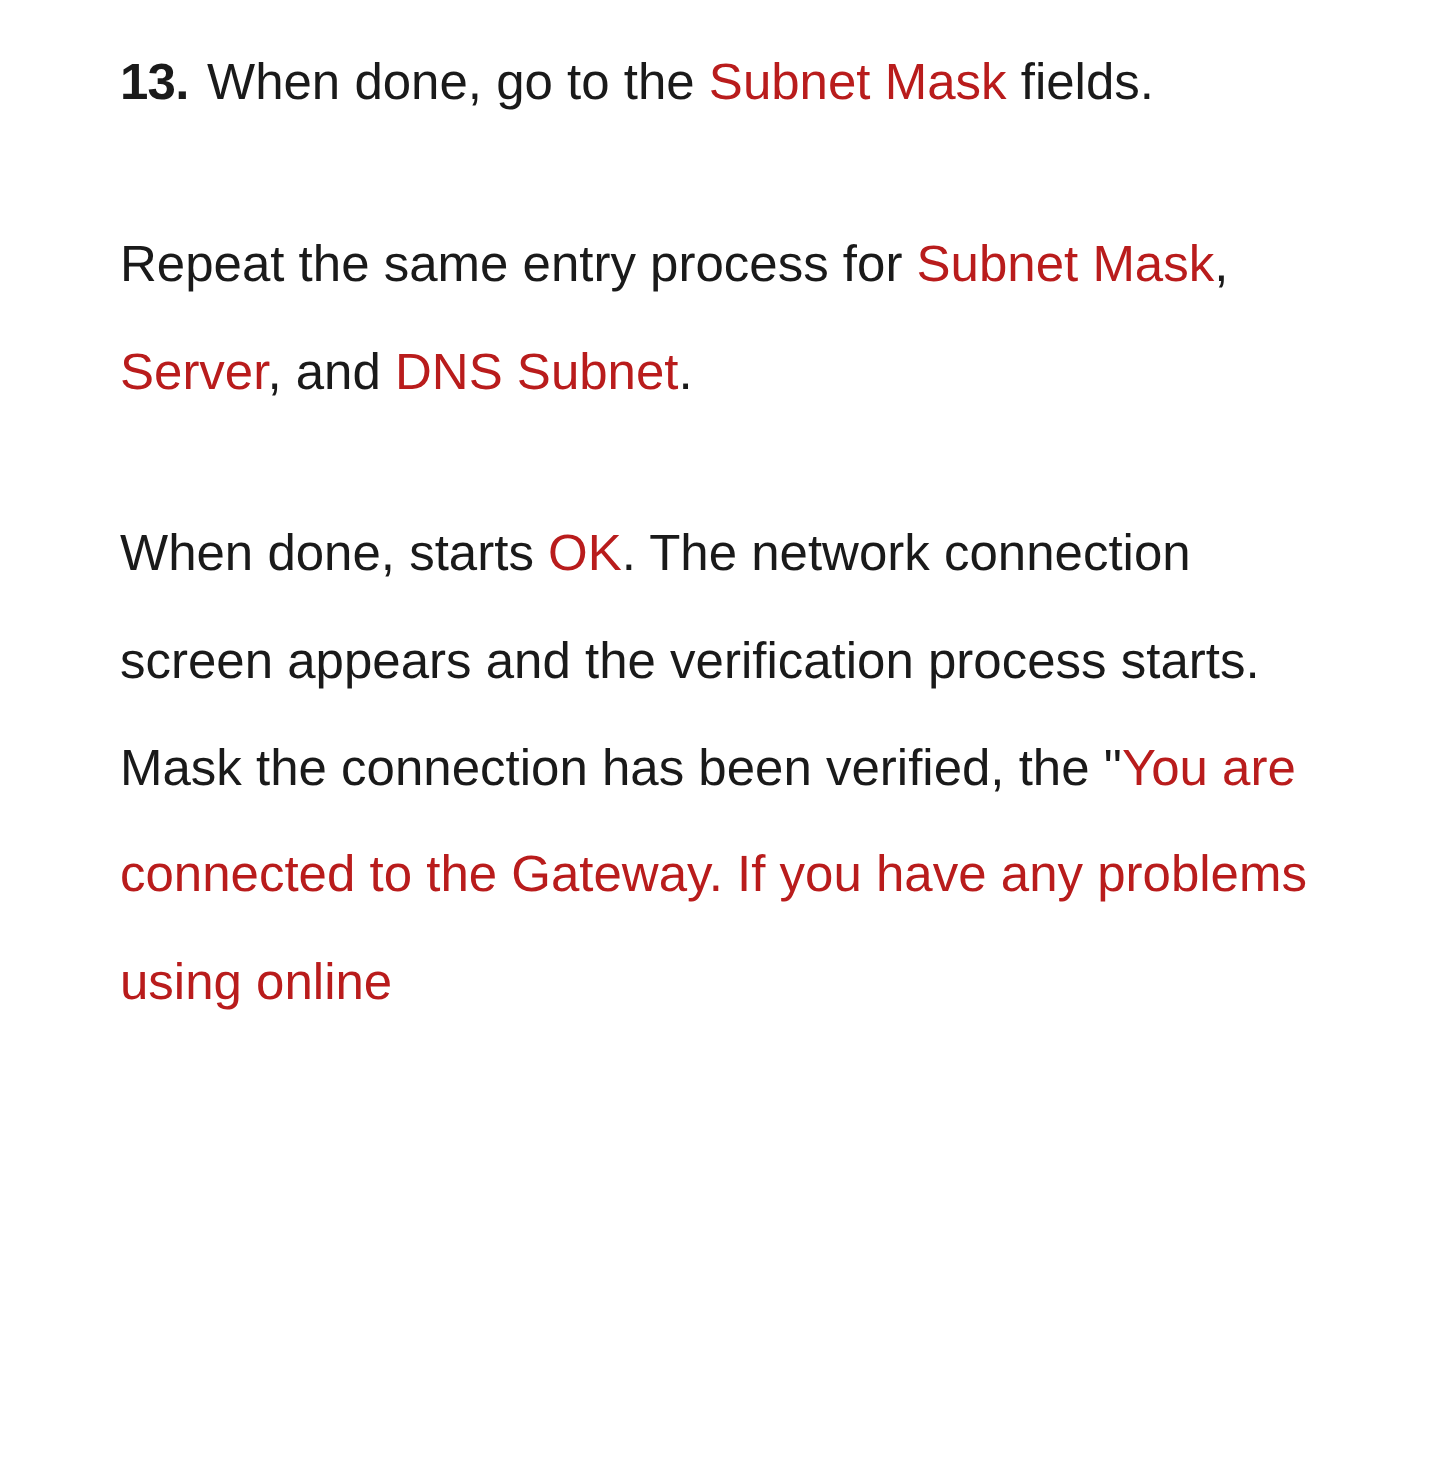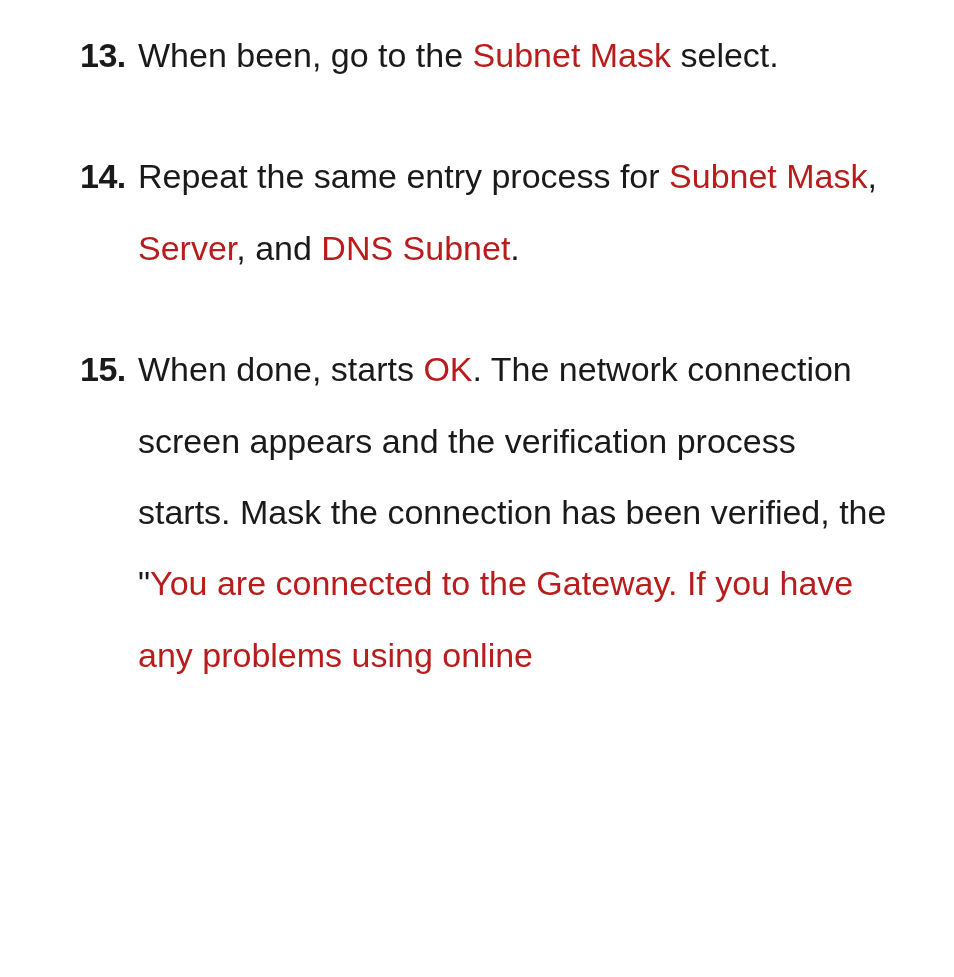--- a/index.html
+++ b/index.html
@@ -35,29 +35,27 @@
     .highlight {
       color: #b91c1c;
     }
   </style>
 </head>
 <body>
 
 <div class="list-item">
   <div class="list-number">13.</div>
   <div class="list-content">
-    <span>When been, go to the </span><span class="highlight">Subnet Mask</span><span> select.</span>
+    <span>When done, go to the </span><span class="highlight">Subnet Mask</span><span> fields.</span>
   </div>
 </div>
 
 <div class="list-item">
-  <div class="list-number">14.</div>
   <div class="list-content">
     <span>Repeat the same entry process for </span><span class="highlight">Subnet Mask</span><span>, </span><span class="highlight">Server</span><span>, and </span><span class="highlight">DNS Subnet</span><span>.</span>
   </div>
 </div>
 
 <div class="list-item">
-  <div class="list-number">15.</div>
   <div class="list-content">
     <span>When done, starts </span><span class="highlight">OK</span><span>. The network connection screen appears and the verification process starts. Mask the connection has been verified, the "</span><span class="highlight">You are connected to the Gateway. If you have any problems using online</span>
   </div>
 </div>
 
 </body></html>

